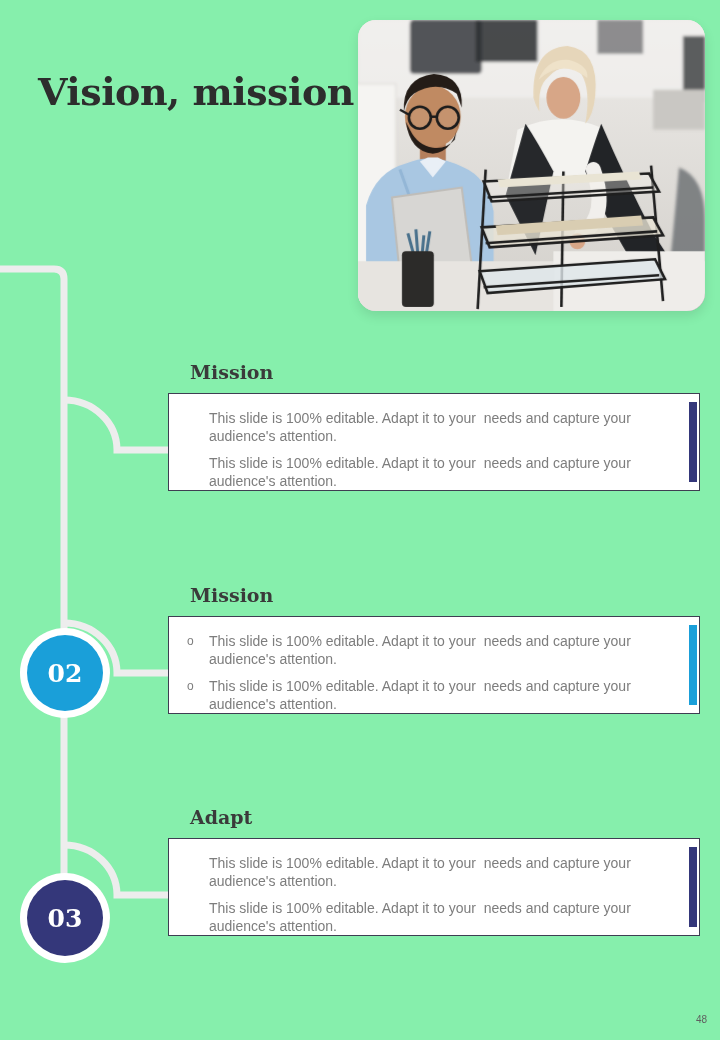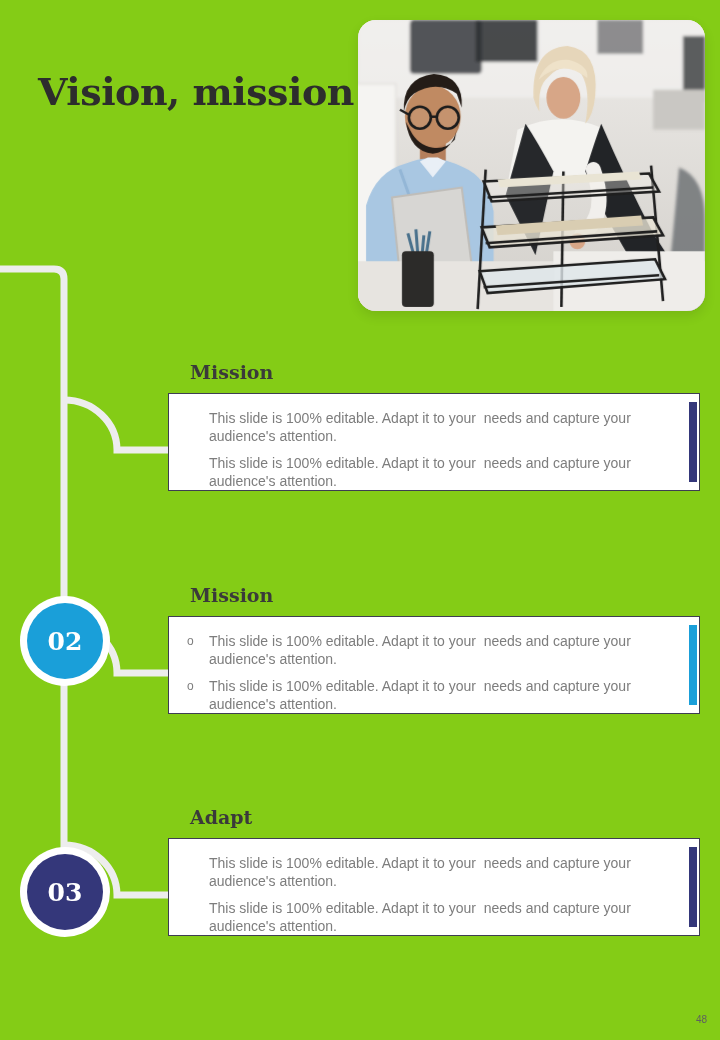--- a/index.html
+++ b/index.html
@@ -1,20 +1,20 @@
 <!DOCTYPE html>
 <html><head>
 <meta charset="utf-8">
 <style>
   html, body { margin: 0; padding: 0; background: #ffffff; }
   .slide {
     position: relative;
     width: 720px;
     height: 1040px;
-    background: #84cc16;
+    background: #86efac;
     overflow: hidden;
     font-family: "Liberation Sans", sans-serif;
   }
 
   
   .connector-svg {
     position: absolute;
     left: 0; top: 0;
     width: 720px; height: 1040px;
     z-index: 0;
@@ -59,22 +59,22 @@
     align-items: center;
     justify-content: center;
     font-family: "DejaVu Serif", serif;
     font-weight: bold;
     font-size: 25px;
     color: #ffffff;
   }
   .num-circle.navy { background: #34377a; }
   .num-circle.blue { background: #1a9fd9; }
   .circle-1 { top: 412px; }
-  .circle-2 { top: 603px; }
-  .circle-3 { top: 854px; justify-content: center; }
+  .circle-2 { top: 635px; }
+  .circle-3 { top: 880px; justify-content: center; }
 
   
   .sec-heading {
     position: absolute;
     left: 190px;
     margin: 0;
     z-index: 2;
     font-family: "DejaVu Serif", serif;
     font-weight: bold;
     font-size: 19px;

